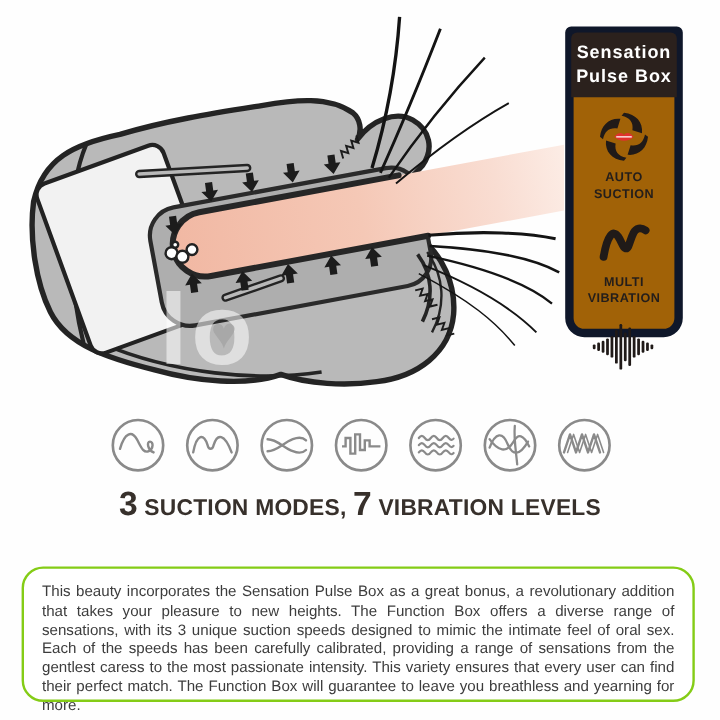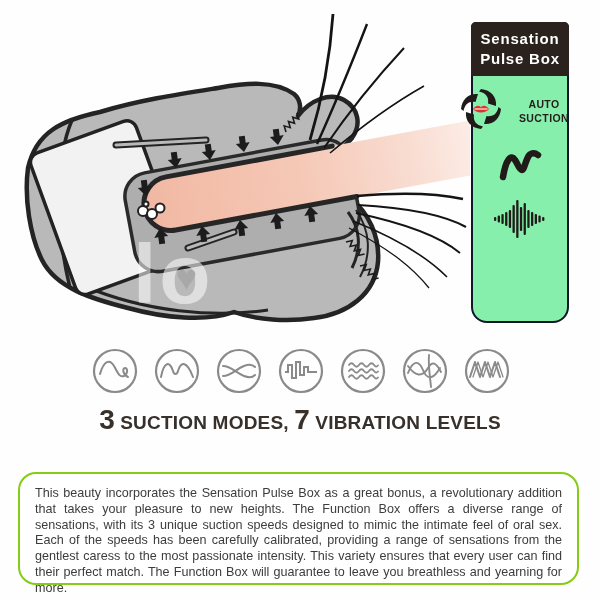--- a/index.html
+++ b/index.html
@@ -14,31 +14,31 @@
     font-size:84px;font-weight:700;letter-spacing:3px;
     color:rgba(255,255,255,0.55);z-index:3;user-select:none;
   }
   .wm-o{position:relative;display:inline-block;}
   .wm-heart{
     position:absolute;left:50%;top:54%;transform:translate(-50%,-50%);
     font-size:36px;color:rgba(164,164,164,0.85);letter-spacing:0;
   }
   
   .feature-panel{
-    position:absolute;left:471px;top:22px;width:98px;height:301px;
-    box-sizing:border-box;border:2px solid #0f172a;border-radius:5px 5px 16px 16px;
-    background:#86efac;z-index:4;
+    position:absolute;left:471px;top:22px;width:98px;height:259px;
+    box-sizing:border-box;border:7px solid #0f172a;border-radius:5px 5px 16px 16px;
+    background:#a16207;z-index:4;
   }
   .panel-header{
     margin:-2px -2px 0 -2px;background:#2b211d;color:#fff;text-align:center;
     border-radius:5px 5px 0 0;padding:7px 3px 8px 3px;
     font-size:15px;font-weight:700;line-height:1.3;letter-spacing:0.8px;
   }
   .panel-body{display:flex;flex-direction:column;align-items:center;padding-top:10px;}
-  .feature{display:flex;flex-direction:row;align-items:center;margin-bottom:9px;}
+  .feature{display:flex;flex-direction:column;align-items:center;margin-bottom:9px;}
   .feature-icon{height:46px;display:flex;align-items:center;justify-content:center;}
   .feature-label{
     margin-top:5px;font-size:10.5px;font-weight:700;letter-spacing:0.4px;
     color:#241e1b;text-align:center;line-height:1.3;width:78px;
   }
   
   .modes-row{
     position:absolute;left:92px;top:348px;display:flex;gap:16px;z-index:2;
   }
   .mode-icon{width:46px;height:46px;}
@@ -162,20 +162,21 @@
           </svg>
         </div>
         <div class="feature-label">AUTO SUCTION</div>
       </div>
       <div class="feature">
         <div class="feature-icon">
           <svg width="46" height="42" viewBox="0 0 46 42">
             <path d="M6,34 C9,16 14,11 18,17 C21,21 22,27 25,27 C27,27 28,20 31,14 C33,10 37,9 41,12" fill="none" stroke="#201a18" stroke-width="6.5" stroke-linecap="round"></path>
           </svg>
         </div>
+        <div class="feature-label">MULTI VIBRATION</div>
       </div>
       <div class="feature">
         <div class="feature-icon">
           <svg width="58" height="44" viewBox="0 0 58 44">
             <g fill="#201a18">
               <rect x="3" y="20" width="2.3" height="4" rx="1"></rect>
               <rect x="6.7" y="18.5" width="2.3" height="7" rx="1"></rect>
               <rect x="10.4" y="17" width="2.3" height="10" rx="1"></rect>
               <rect x="14.1" y="15" width="2.3" height="14" rx="1"></rect>
               <rect x="17.8" y="13" width="2.3" height="18" rx="1"></rect>

